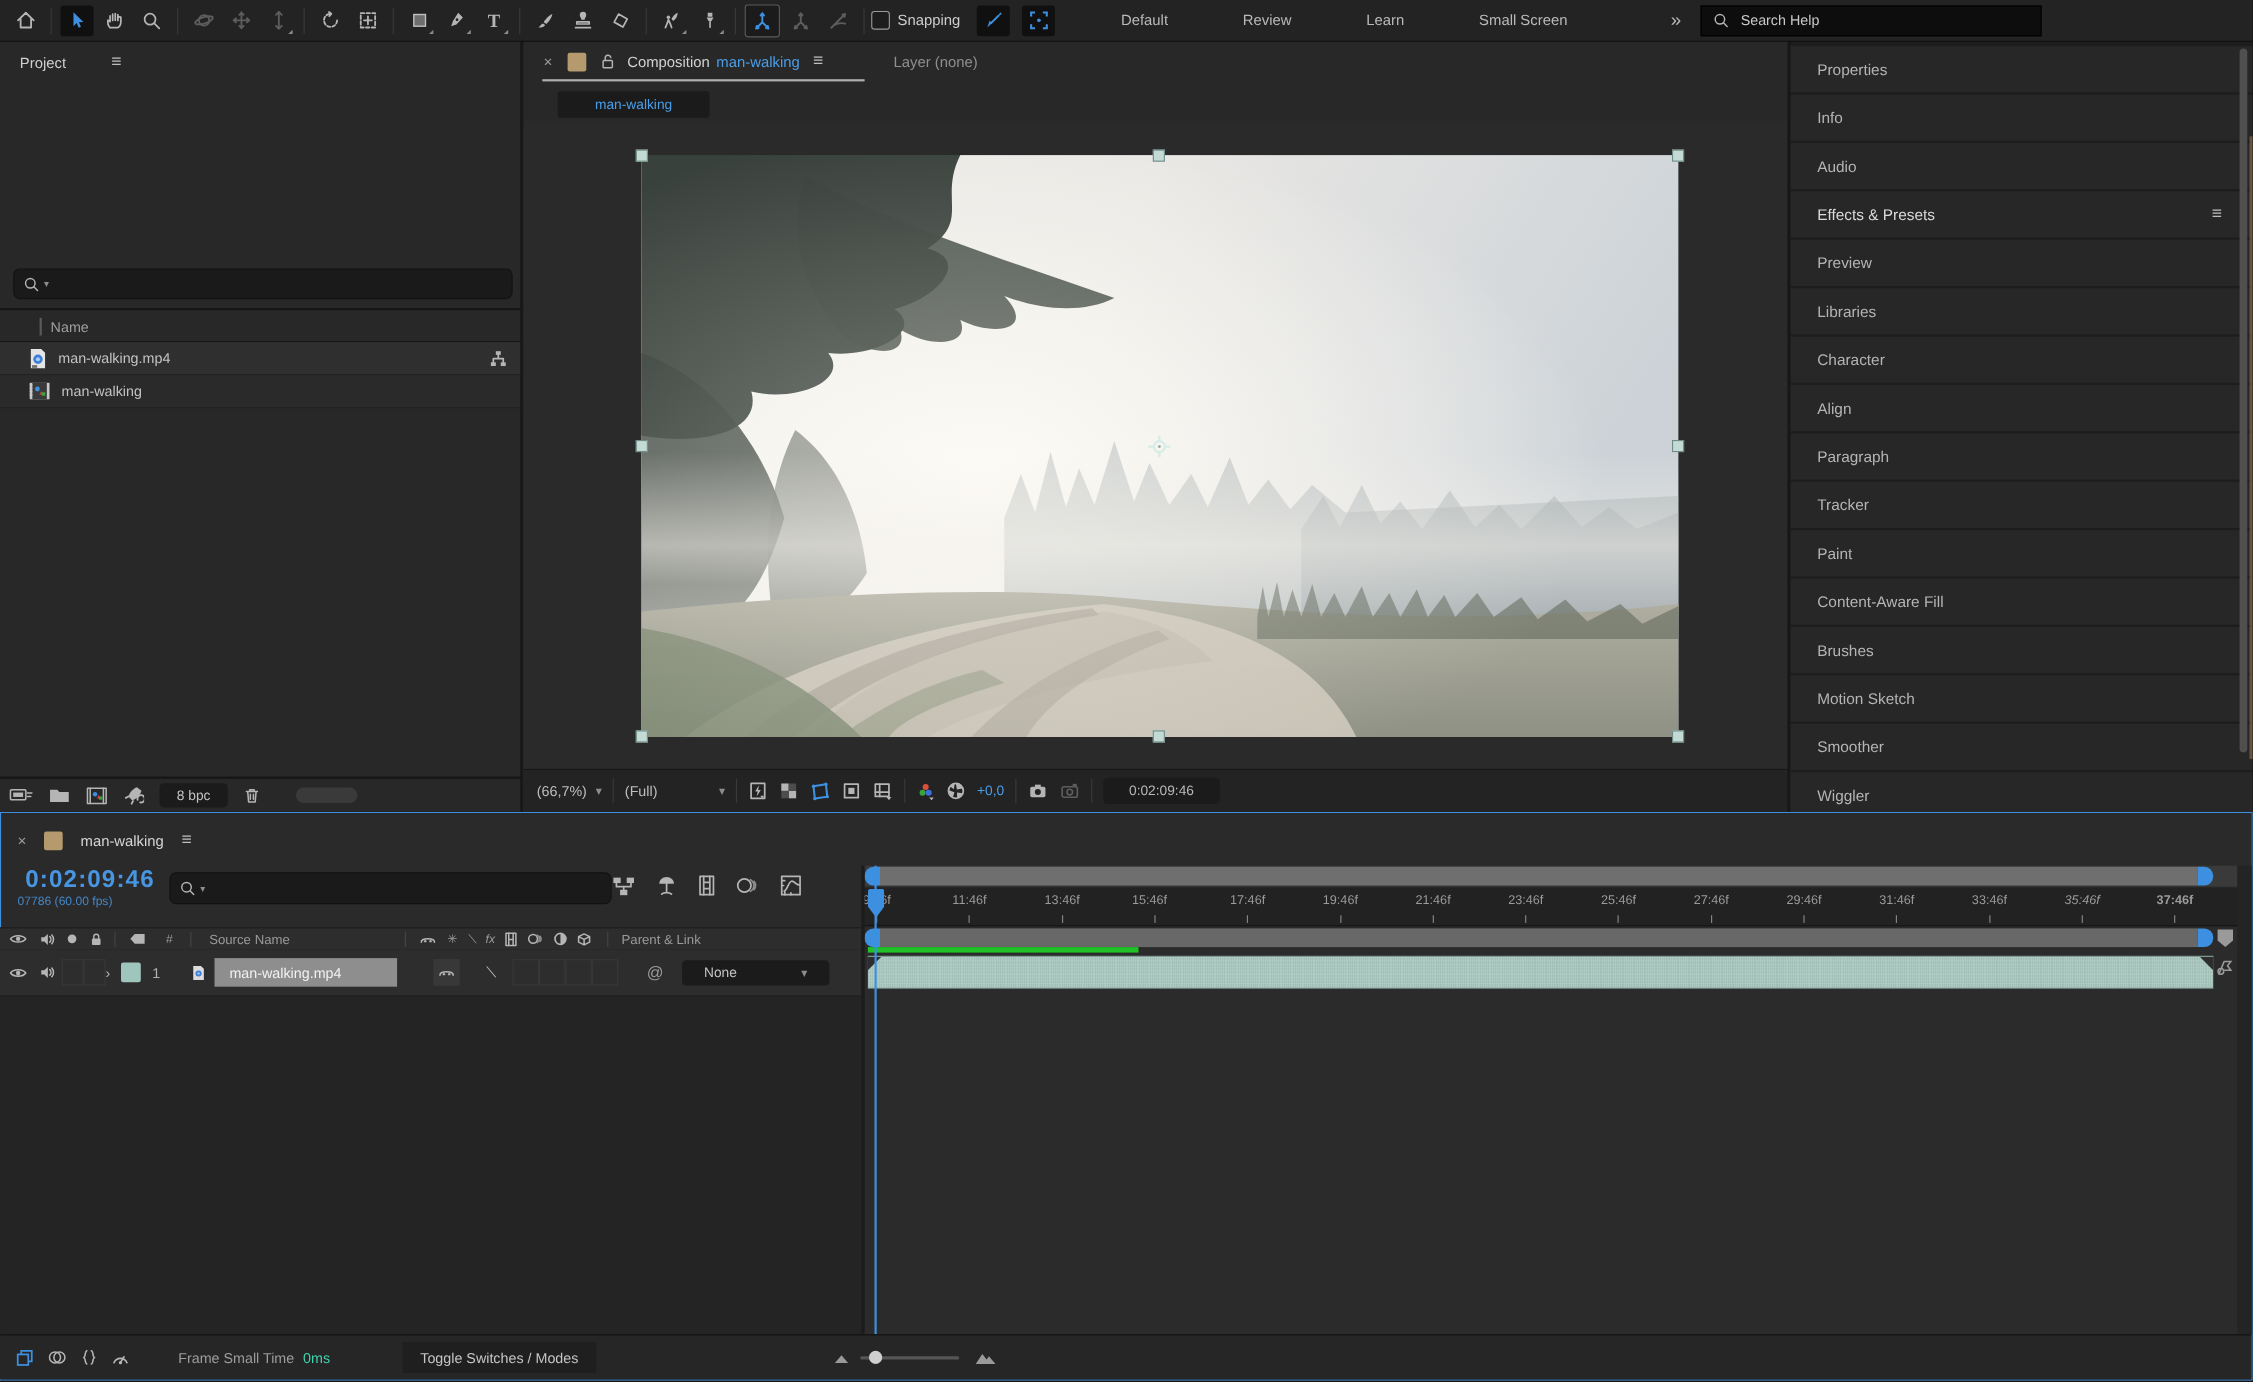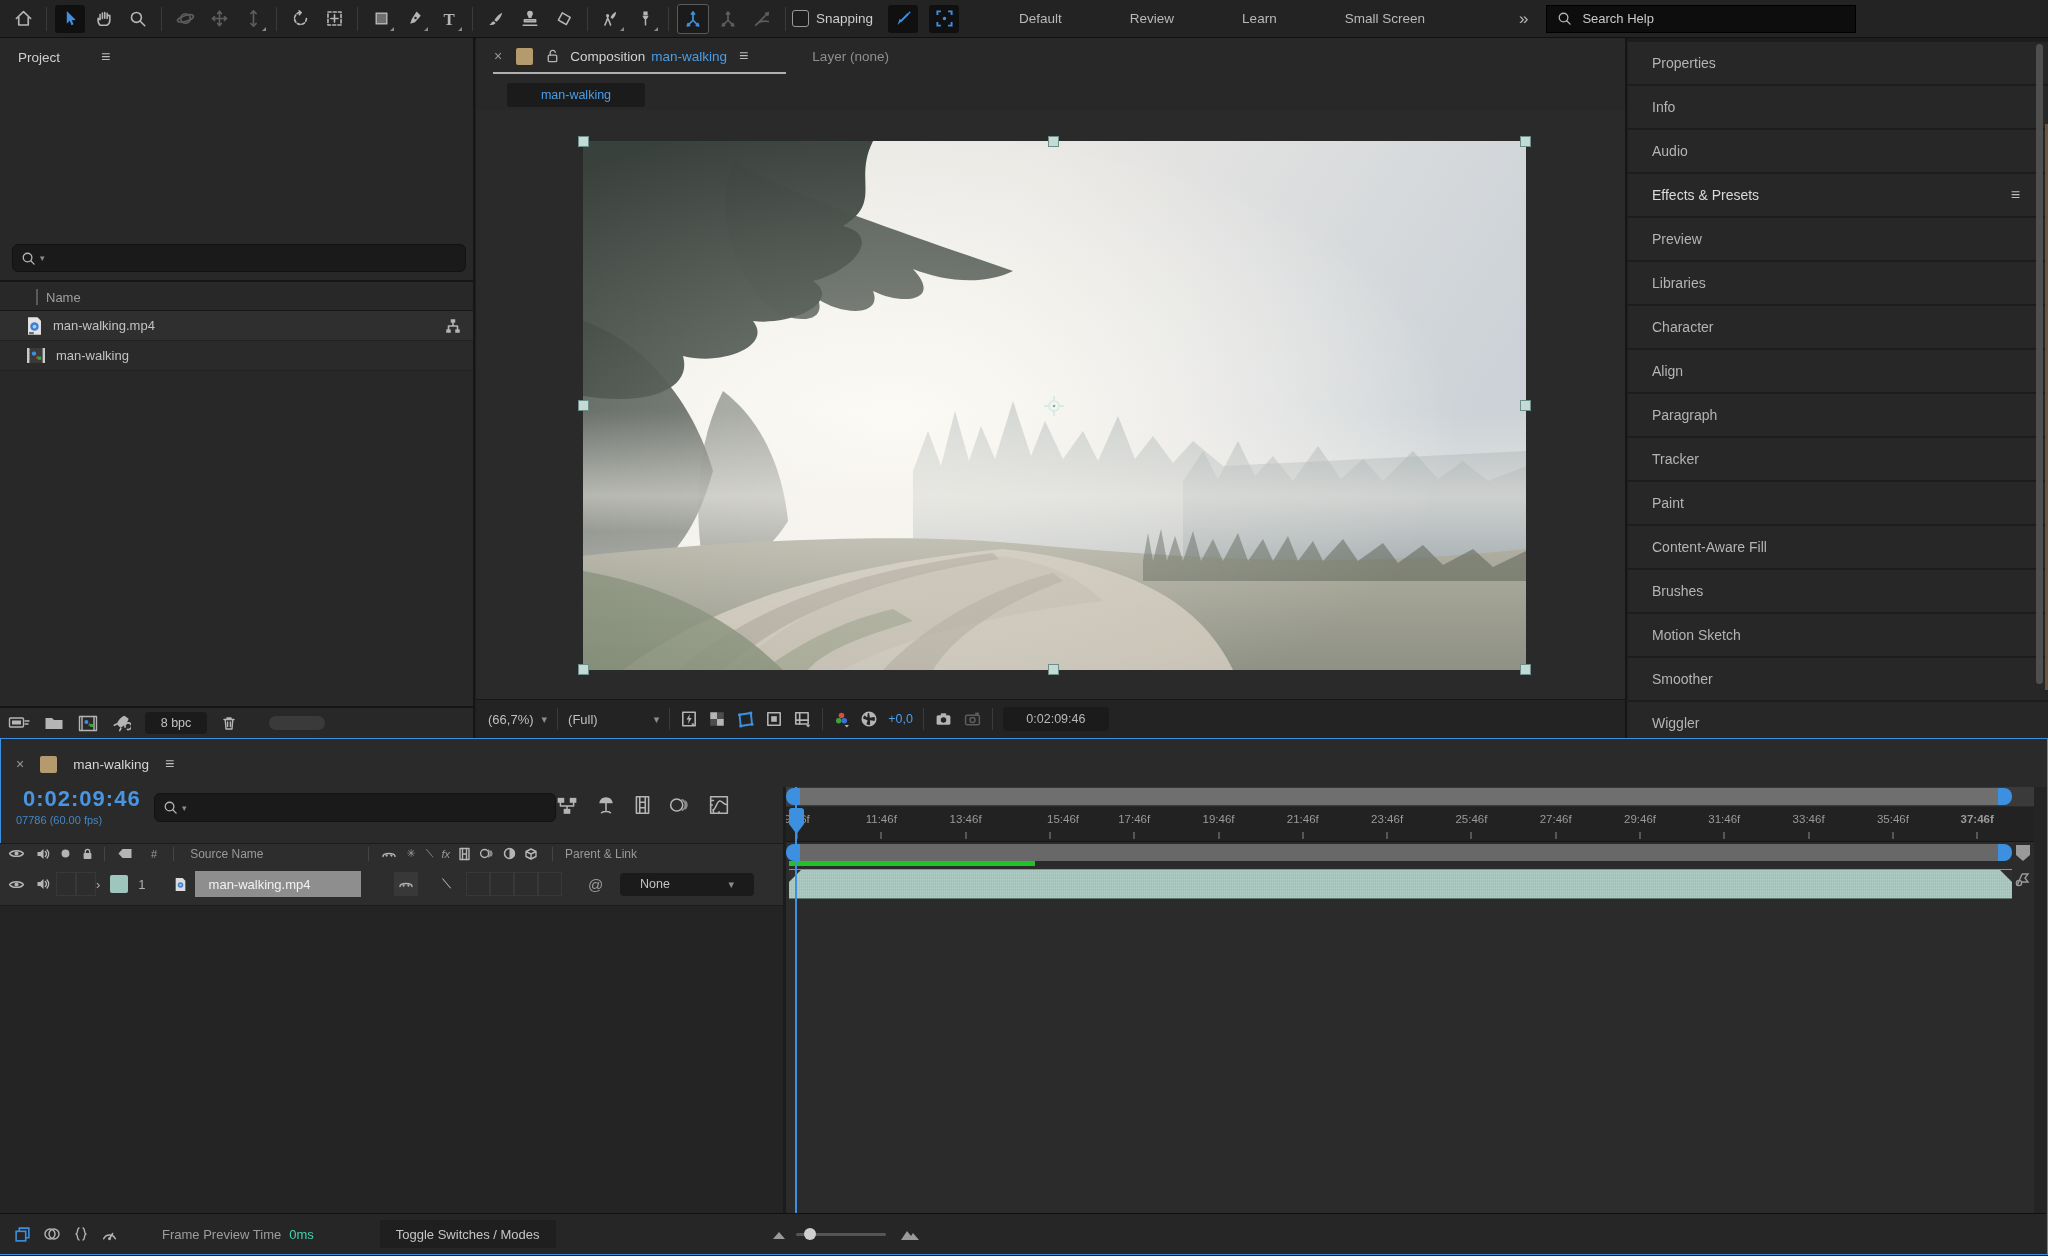--- a/index.html
+++ b/index.html
@@ -637,41 +637,41 @@
       <div class="cap" style="left:0;top:1px;height:17px;border-radius:8px 0 0 8px;"></div>
       <div class="cap" style="left:1212px;top:1px;height:17px;border-radius:0 8px 8px 0;"></div>
     </div>
     <div id="ruler" class="abs" style="left:786px;top:69px;width:1248px;height:34px;background:#222222;border-bottom:1px solid #161616;">
         <span class="ruler-label" style="left: 11px;">9:46f</span>
         <span class="ruler-tick" style="left: 11px;"></span>
         <span class="ruler-label" style="left: 95.3px;">11:46f</span>
         <span class="ruler-tick" style="left: 95.3px;"></span>
         <span class="ruler-label" style="left: 179.6px;">13:46f</span>
         <span class="ruler-tick" style="left: 179.6px;"></span>
-        <span class="ruler-label" style="left: 277px; text-align: center;">15:46f</span>
+        <span class="ruler-label" style="left: 259px; text-align: center;">15:46f</span>
         <span class="ruler-tick" style="left: 263.9px;"></span>
         <span class="ruler-label" style="left: 348.2px;">17:46f</span>
         <span class="ruler-tick" style="left: 348.2px;"></span>
         <span class="ruler-label" style="left: 432.5px;">19:46f</span>
         <span class="ruler-tick" style="left: 432.5px;"></span>
         <span class="ruler-label" style="left: 516.8px;">21:46f</span>
         <span class="ruler-tick" style="left: 516.8px;"></span>
         <span class="ruler-label" style="left: 601.1px;">23:46f</span>
         <span class="ruler-tick" style="left: 601.1px;"></span>
         <span class="ruler-label" style="left: 685.4px;">25:46f</span>
         <span class="ruler-tick" style="left: 685.4px;"></span>
         <span class="ruler-label" style="left: 769.7px;">27:46f</span>
         <span class="ruler-tick" style="left: 769.7px;"></span>
         <span class="ruler-label" style="left: 854px;">29:46f</span>
         <span class="ruler-tick" style="left: 854px;"></span>
         <span class="ruler-label" style="left: 938.3px;">31:46f</span>
         <span class="ruler-tick" style="left: 938.3px;"></span>
         <span class="ruler-label" style="left: 1022.6px;">33:46f</span>
         <span class="ruler-tick" style="left: 1022.6px;"></span>
-        <span class="ruler-label" style="left: 1106.9px;">35:46f</span>
+        <span class="ruler-label" style="left: 1106.9px; font-style: italic;">35:46f</span>
         <span class="ruler-tick" style="left: 1106.9px;"></span>
         <span class="ruler-label" style="left: 1191.2px; font-weight: bold;">37:46f</span>
         <span class="ruler-tick" style="left: 1191.2px;"></span>
       </div>
 
     <div class="abs row" style="left:0;top:105px;width:783px;height:19px;background:#2d2d2d;border-top:1px solid #1c1c1c;border-bottom:1px solid #1c1c1c;color:#9a9a9a;">
       <span class="icon" style="margin-left:8px;">
           <svg width="17" height="13" viewBox="0 0 16 12">
             <path stroke="currentColor" fill="none" stroke-width="1.4" stroke-linecap="round" stroke-linejoin="round" d="M1.5 6 C4 2.4 12 2.4 14.5 6 C12 9.6 4 9.6 1.5 6 Z"></path>
             <circle fill="currentColor" cx="8" cy="6" r="1.9"></circle>
@@ -832,21 +832,21 @@
             <path stroke="currentColor" fill="none" stroke-width="1.4" stroke-linecap="round" stroke-linejoin="round" d="M6 2 C4 2 5 8 3 8 C5 8 4 14 6 14 M10 2 C12 2 11 8 13 8 C11 8 12 14 10 14"></path>
           </svg>
         </span>
       <span class="icon" style="margin-left:12px;">
           <svg width="17" height="15" viewBox="0 0 16 14">
             <path stroke="currentColor" fill="none" stroke-width="1.4" stroke-linecap="round" stroke-linejoin="round" d="M2.5 11 A6 6 0 0 1 13.5 11"></path>
             <path stroke="currentColor" fill="none" stroke-width="1.4" stroke-linecap="round" stroke-linejoin="round" d="M8 11 L11 6"></path>
             <circle fill="currentColor" cx="8" cy="11" r="1.4"></circle>
           </svg>
         </span>
-      <span style="margin-left:44px;color:#9d9d9d;">Frame Preview Time</span>
+      <span style="margin-left:44px;color:#9d9d9d;">Frame Small Time</span>
       <span style="margin-left:8px;color:#3fd3ae;">0ms</span>
       <span style="margin-left:66px;background:#1f1f1f;height:28px;display:inline-flex;align-items:center;padding:0 16px;color:#c5c5c5;">Toggle Switches / Modes</span>
       <svg style="margin-left:216px;" width="14" height="12" viewBox="0 0 14 12">
           <path d="M1 11 L7 4 L13 11 Z" fill="#9a9a9a"></path>
         </svg>
       <span class="row" style="margin-left:10px;width:90px;height:3px;background:#555;border-radius:2px;position:relative;">
         <span style="position:absolute;left:8px;top:-5px;width:12px;height:12px;background:#cfcfcf;border-radius:50%;"></span>
       </span>
       <svg style="margin-left:14px;" width="20" height="14" viewBox="0 0 20 14">
           <path d="M1 13 L7 4 L11 9 L13 6 L19 13 Z" fill="#9a9a9a"></path>

